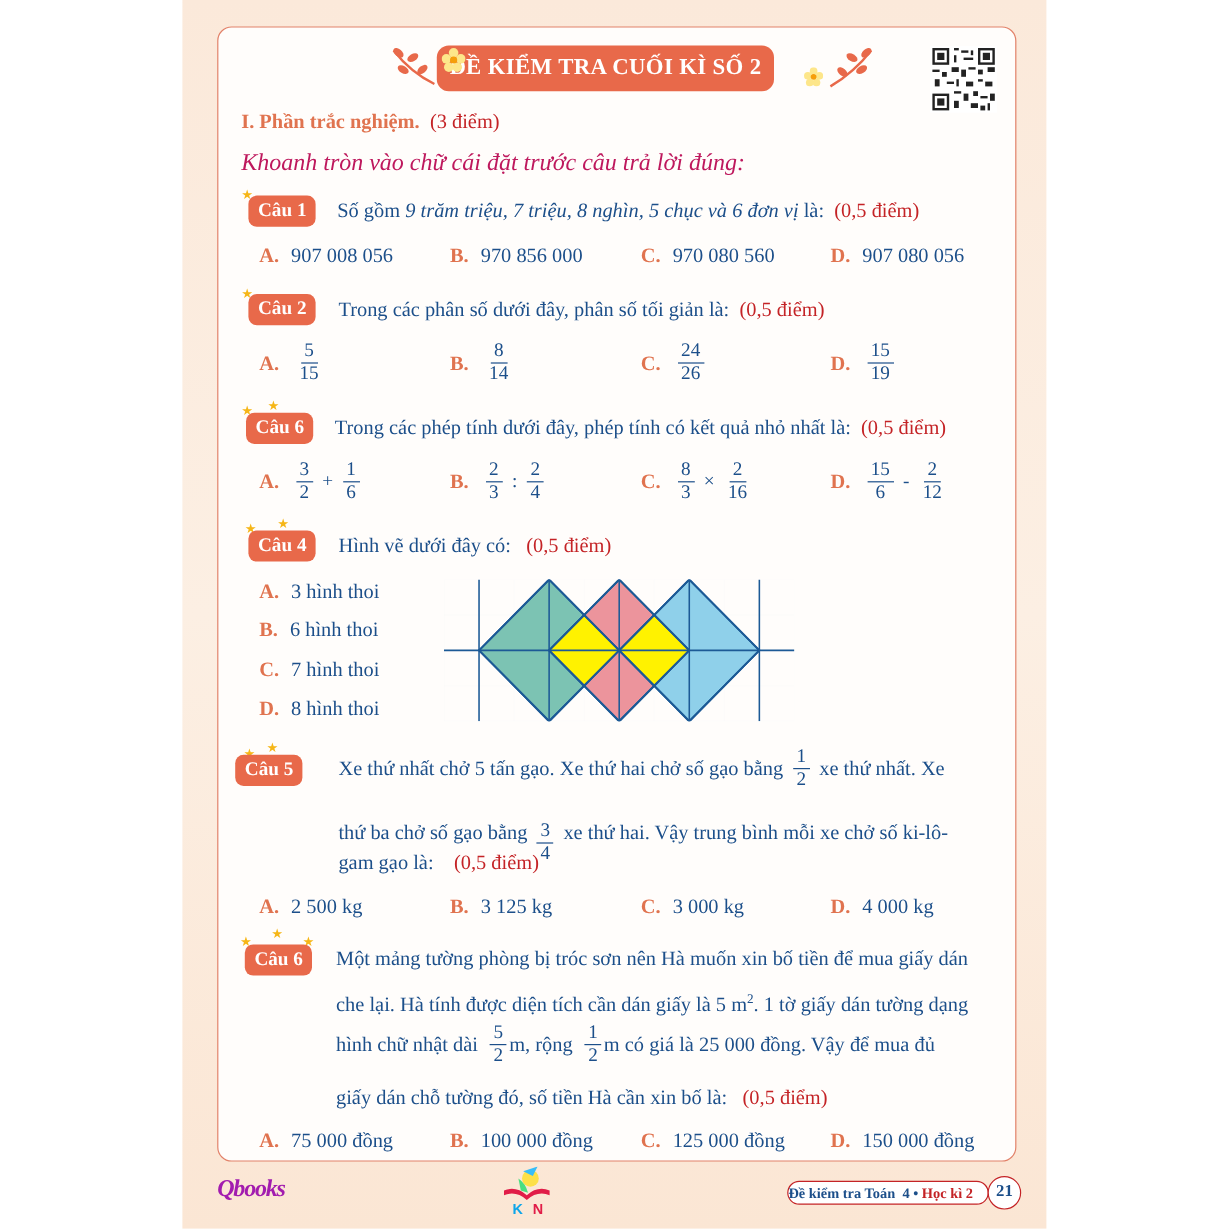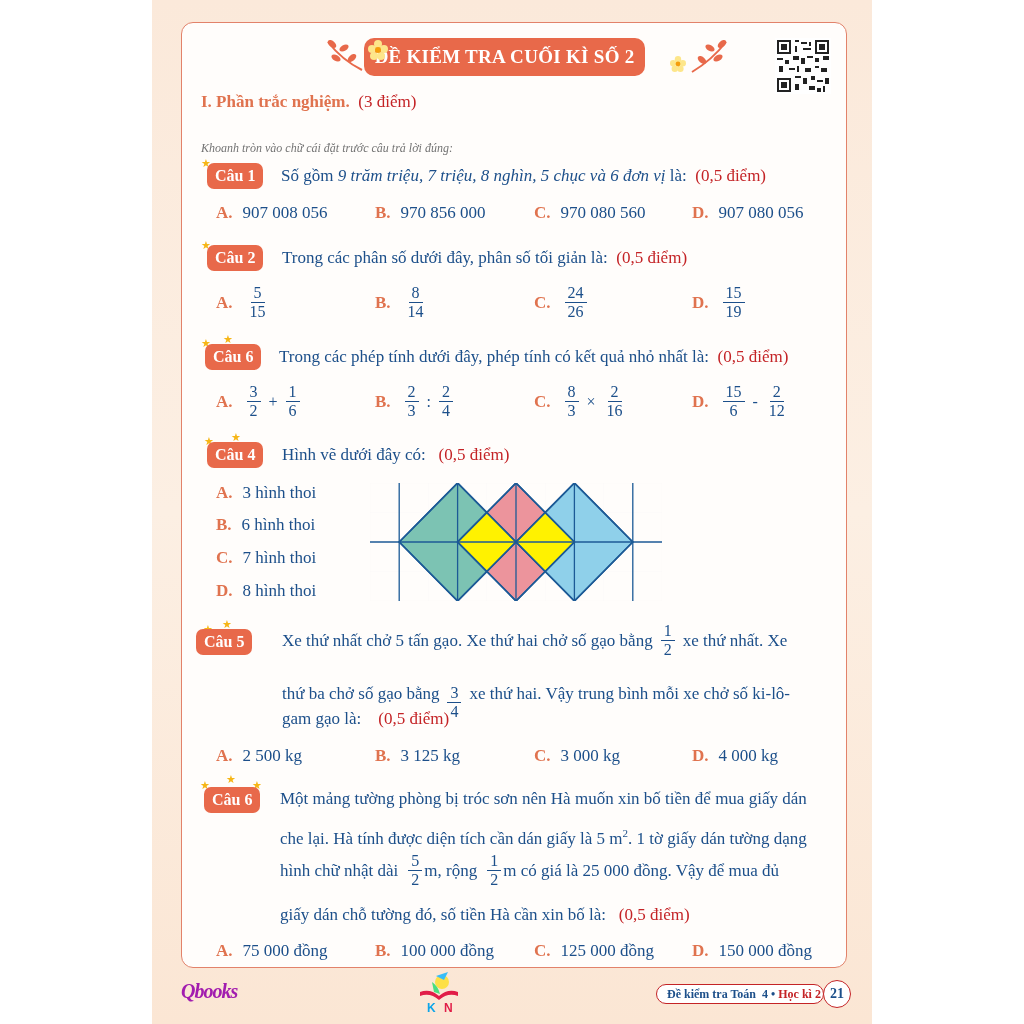--- a/index.html
+++ b/index.html
@@ -3,31 +3,31 @@
 <meta charset="utf-8">
 <style>
   html,body{margin:0;padding:0;}
   body{width:1024px;height:1024px;background:#ffffff;position:relative;overflow:hidden;font-family:"Liberation Serif","DejaVu Serif",serif;}
   .page{position:absolute;left:152px;top:0;width:720px;height:1024px;background:linear-gradient(180deg,#fbe9da 0%,#fcefe3 50%,#fbe6d4 100%);}
   .box{position:absolute;left:181px;top:22px;width:666px;height:946px;background:#fffdfb;border:1.5px solid #e2826a;border-radius:12px;box-sizing:border-box;}
   .abs{position:absolute;}
   .title-banner{position:absolute;left:364px;top:38px;width:281px;height:38px;background:#e8694a;border-radius:10px;color:#fff;font-weight:bold;font-size:19px;display:flex;align-items:center;justify-content:center;letter-spacing:0.3px;}
   .sec{color:#e0734f;font-weight:bold;font-size:17px;}
   .red{color:#c42326;font-weight:normal;}
-  .inst{font-style:italic;color:#737373;font-size:12px;margin-top:16px;}
+  .inst{font-style:italic;color:#be185d;font-size:20px;}
   .badge{position:absolute;background:#e8694a;color:#fff;font-weight:bold;font-size:16px;border-radius:7px;padding:2px 8px;height:22px;line-height:22px;}
   .star{position:absolute;color:#f6b617;font-size:11px;line-height:11px;}
   .q{position:absolute;color:#1c4f8a;font-size:17px;white-space:nowrap;}
   .opt{position:absolute;font-size:17px;color:#1c4f8a;white-space:nowrap;display:flex;align-items:center;}
   .opt .l{color:#e0734f;font-weight:bold;margin-right:10px;}
   .frac{display:inline-flex;flex-direction:column;align-items:center;vertical-align:middle;font-size:16px;color:#1c4f8a;line-height:18px;margin:0 4px;}
   .frac .n{padding:0 3px;border-bottom:1.3px solid #1c4f8a;}
   .frac .d{padding:0 3px;}
   .op{font-size:16px;color:#1c4f8a;margin:0 4px;}
-  .footer-pill{position:absolute;left:656px;top:984px;width:168px;height:20px;border:1.5px solid #c42326;border-radius:11px;background:#fff;font-size:12px;font-weight:bold;display:flex;align-items:center;padding-left:10px;box-sizing:border-box;}
+  .footer-pill{position:absolute;left:656px;top:984px;width:168px;height:20px;border:1.5px solid #c42326;border-radius:11px;background:#fff;font-size:12px;font-weight:bold;display:flex;align-items:center;padding-left:0;box-sizing:border-box;}
   .pagenum{position:absolute;left:823px;top:980px;width:28px;height:28px;border:1.5px solid #c42326;border-radius:50%;background:#fff;color:#1c4f8a;font-weight:bold;font-size:14px;display:flex;align-items:center;justify-content:center;box-sizing:border-box;}
 </style>
 </head>
 <body>
 
 <div class="page"></div>
 <div class="box"></div>
 
 <svg class="abs" style="left:322px;top:34px" width="44" height="44" viewBox="0 0 44 44">
   <path d="M6 8 Q20 26 40 36" stroke="#e8694a" stroke-width="2" fill="none"></path>

